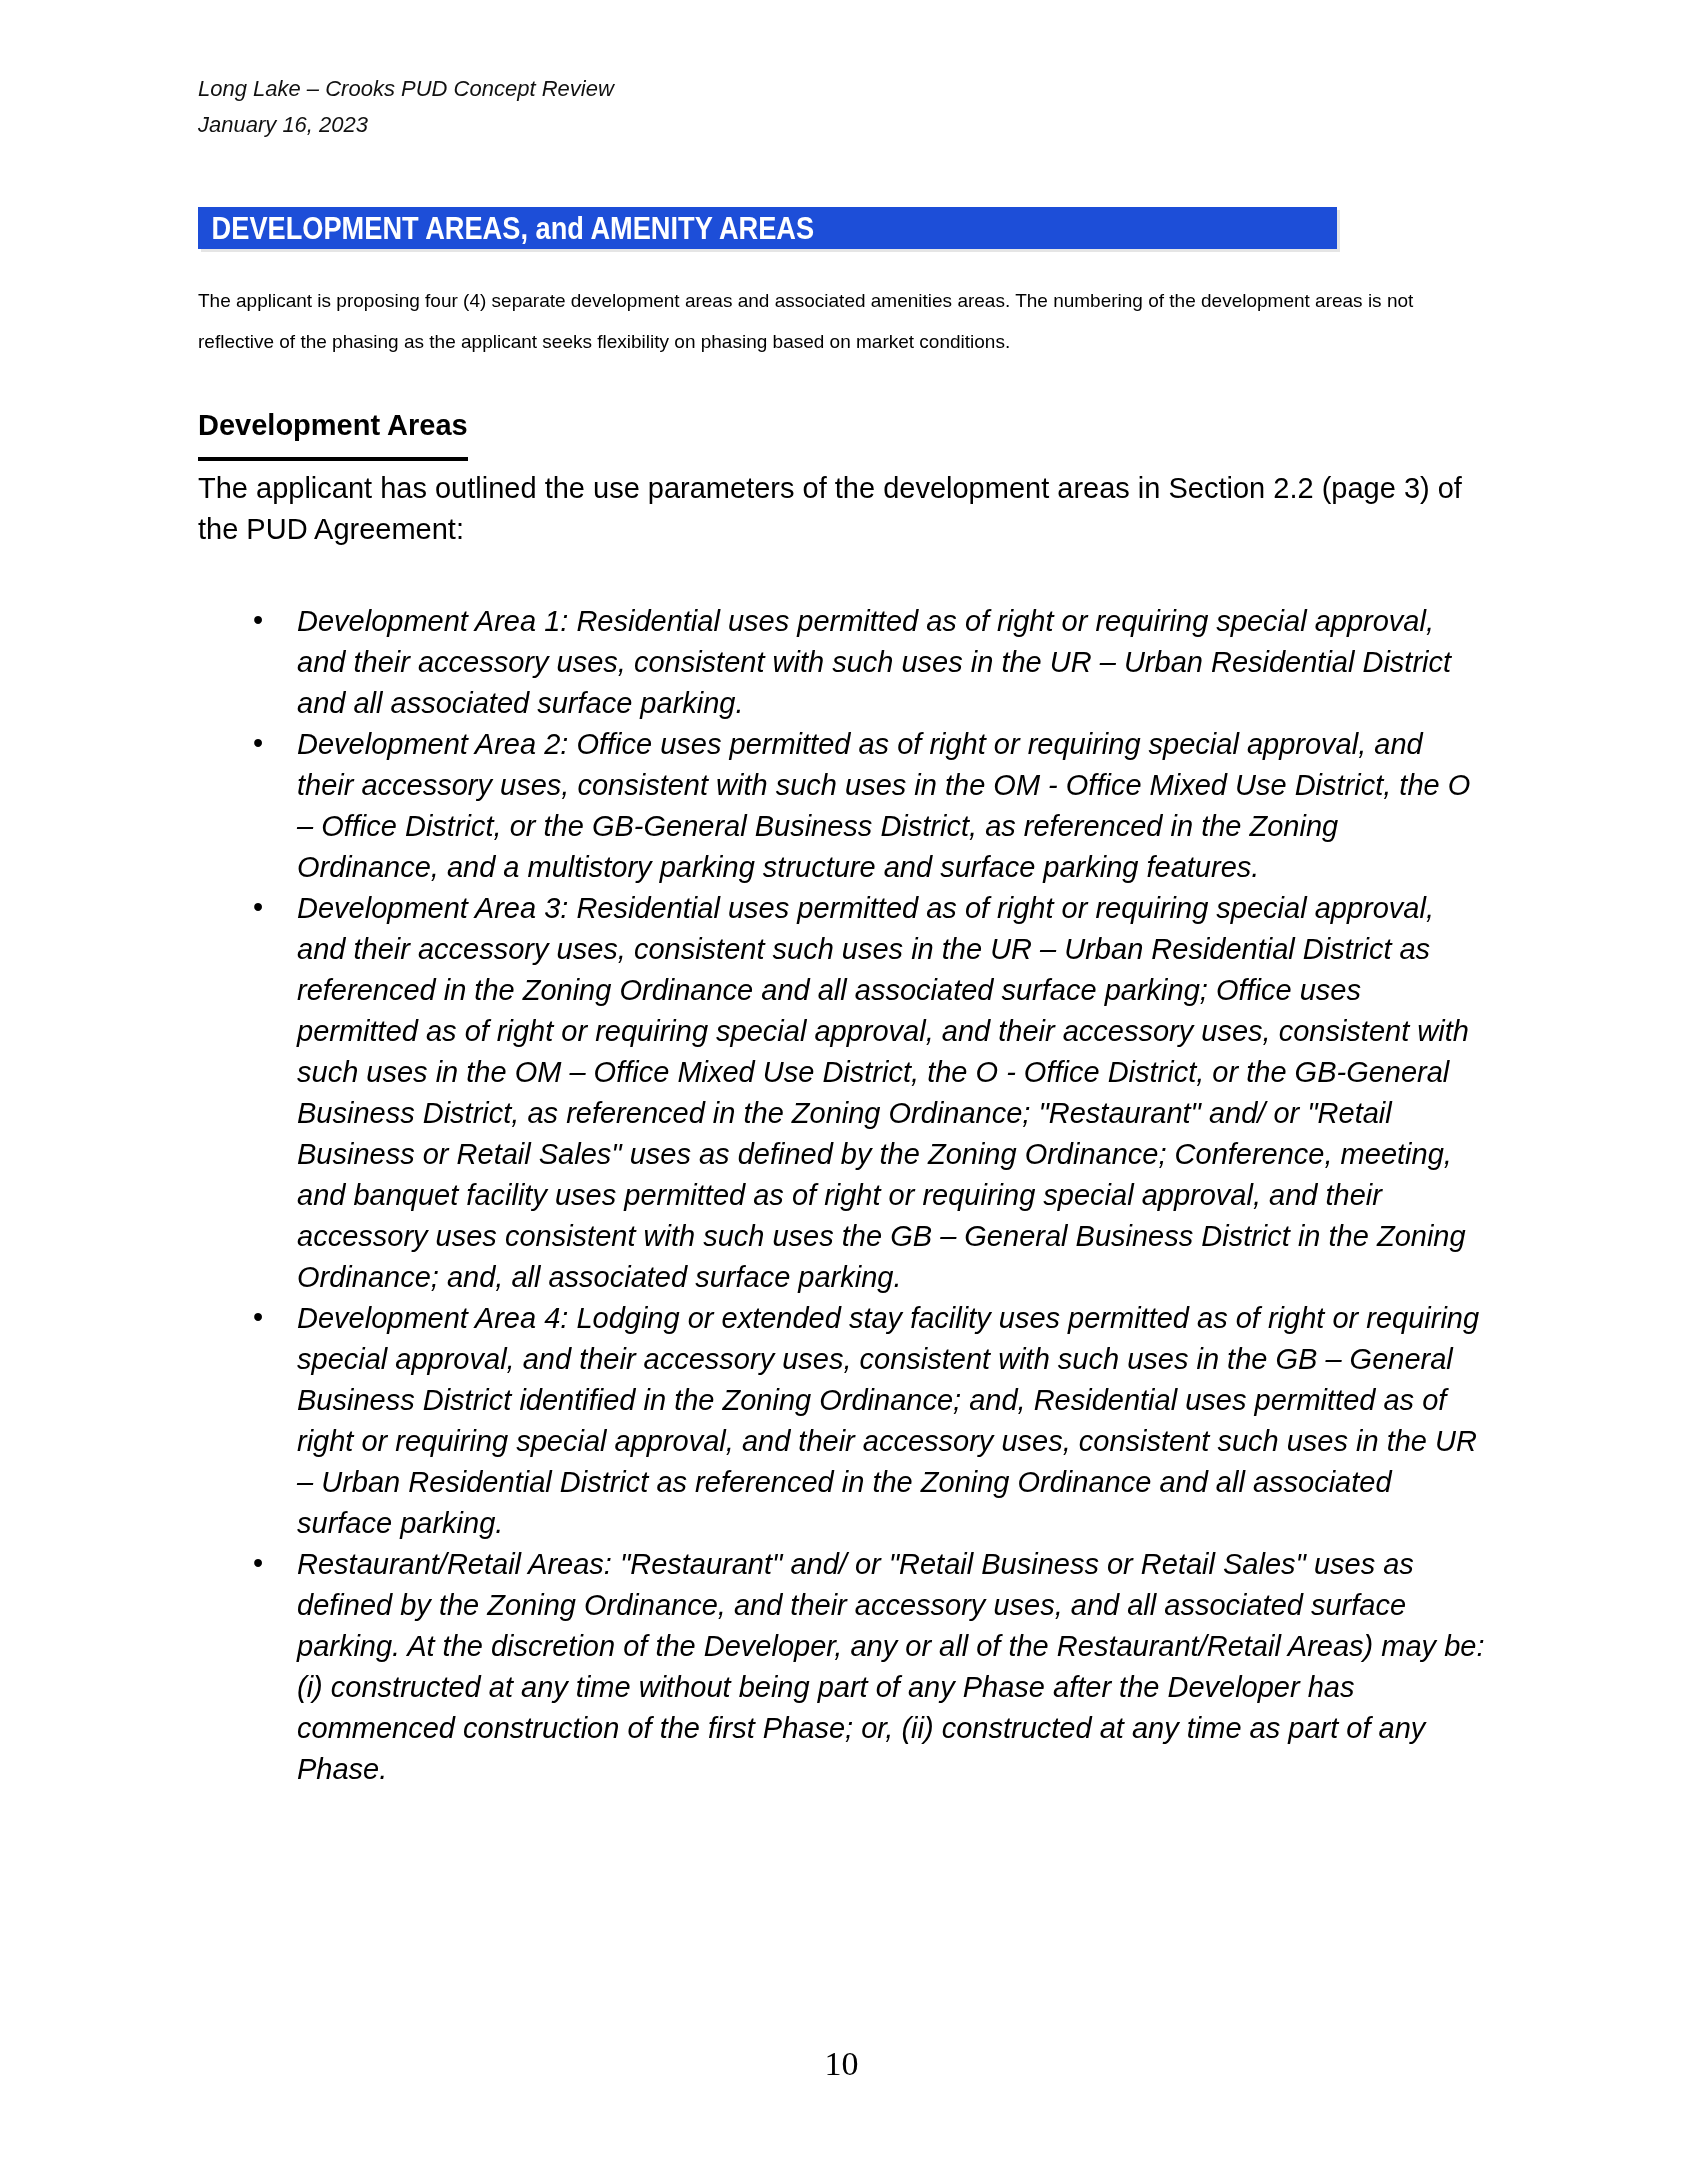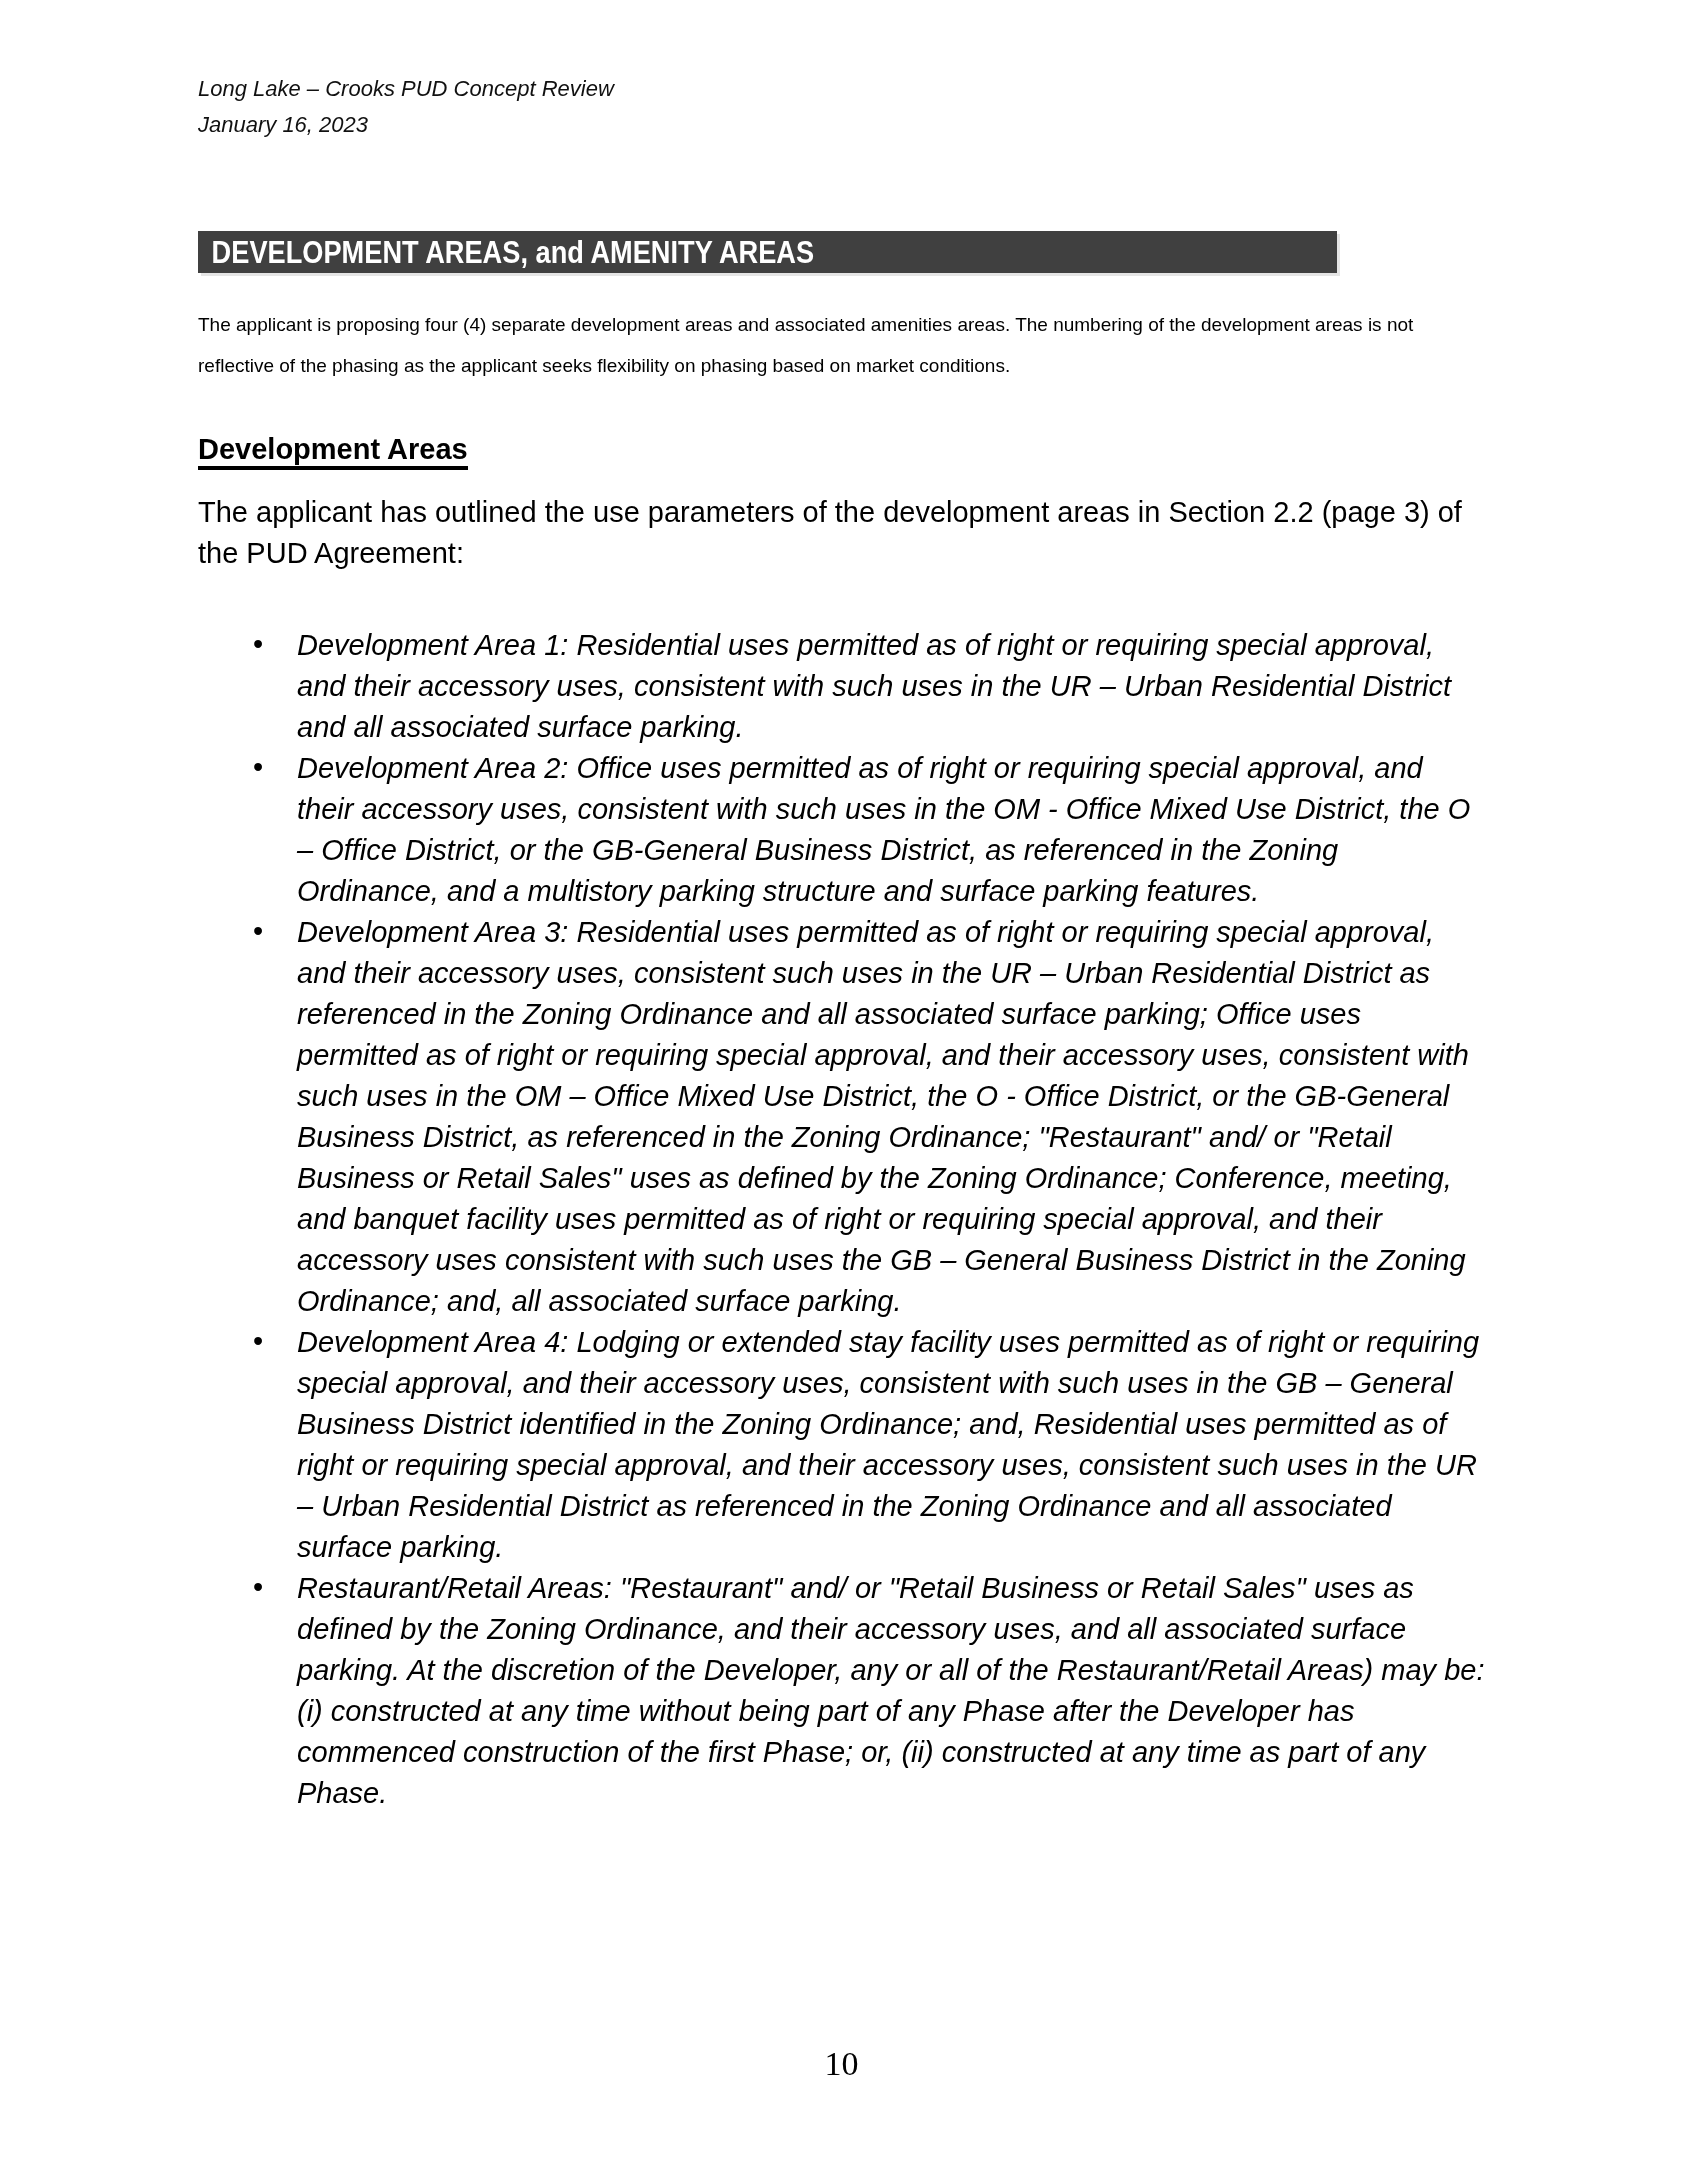--- a/index.html
+++ b/index.html
@@ -3,30 +3,30 @@
 <meta charset="utf-8">
 <style>
   html,body { margin:0; padding:0; background:#ffffff; }
   .page {
     width:1683px; height:2178px; position:relative; background:#ffffff;
     font-family:"Liberation Sans", sans-serif; color:#000;
     box-sizing:border-box; padding:71px 198px 0 198px; overflow:hidden;
   }
   .doc-header { font-style:italic; font-size:22px; line-height:36px; color:#111; }
   .banner {
-    margin-top:88px; width:1139px; height:42px; background:#404040;
+    margin-top:64px; width:1139px; height:42px; background:#1d4ed8;
     display:flex; align-items:center; box-shadow:3px 3px 0 rgba(0,0,0,0.10);
   }
   .banner-text {
     color:#fff; font-weight:700; font-size:32px; white-space:nowrap;
     transform:scaleX(0.85); transform-origin:left center; padding-left:16px;
   }
   .intro { margin-top:31px; font-size:19px; line-height:41px; width:1287px; }
   .subheading { margin-top:47px; font-size:29px; font-weight:700; }
-  .subheading .ul { border-bottom:4px solid #000; padding-bottom:1px; }
+  .subheading .ul { border-bottom:4px solid #000; padding-bottom:16px; }
   .lead { margin-top:26px; font-size:29px; line-height:41px; width:1287px; }
   ul.dev-list {
     margin:51px 0 0 0; padding:0; list-style:none;
     font-style:italic; font-size:29px; line-height:41px; width:1287px;
   }
   ul.dev-list li { position:relative; padding-left:99px; }
   .bullet { position:absolute; left:55px; top:-1px; font-style:normal; font-size:29px; }
   .page-number {
     position:absolute; top:2045px; left:0; width:100%; text-align:center;
     font-family:"Liberation Serif", serif; font-size:34px; color:#000;

